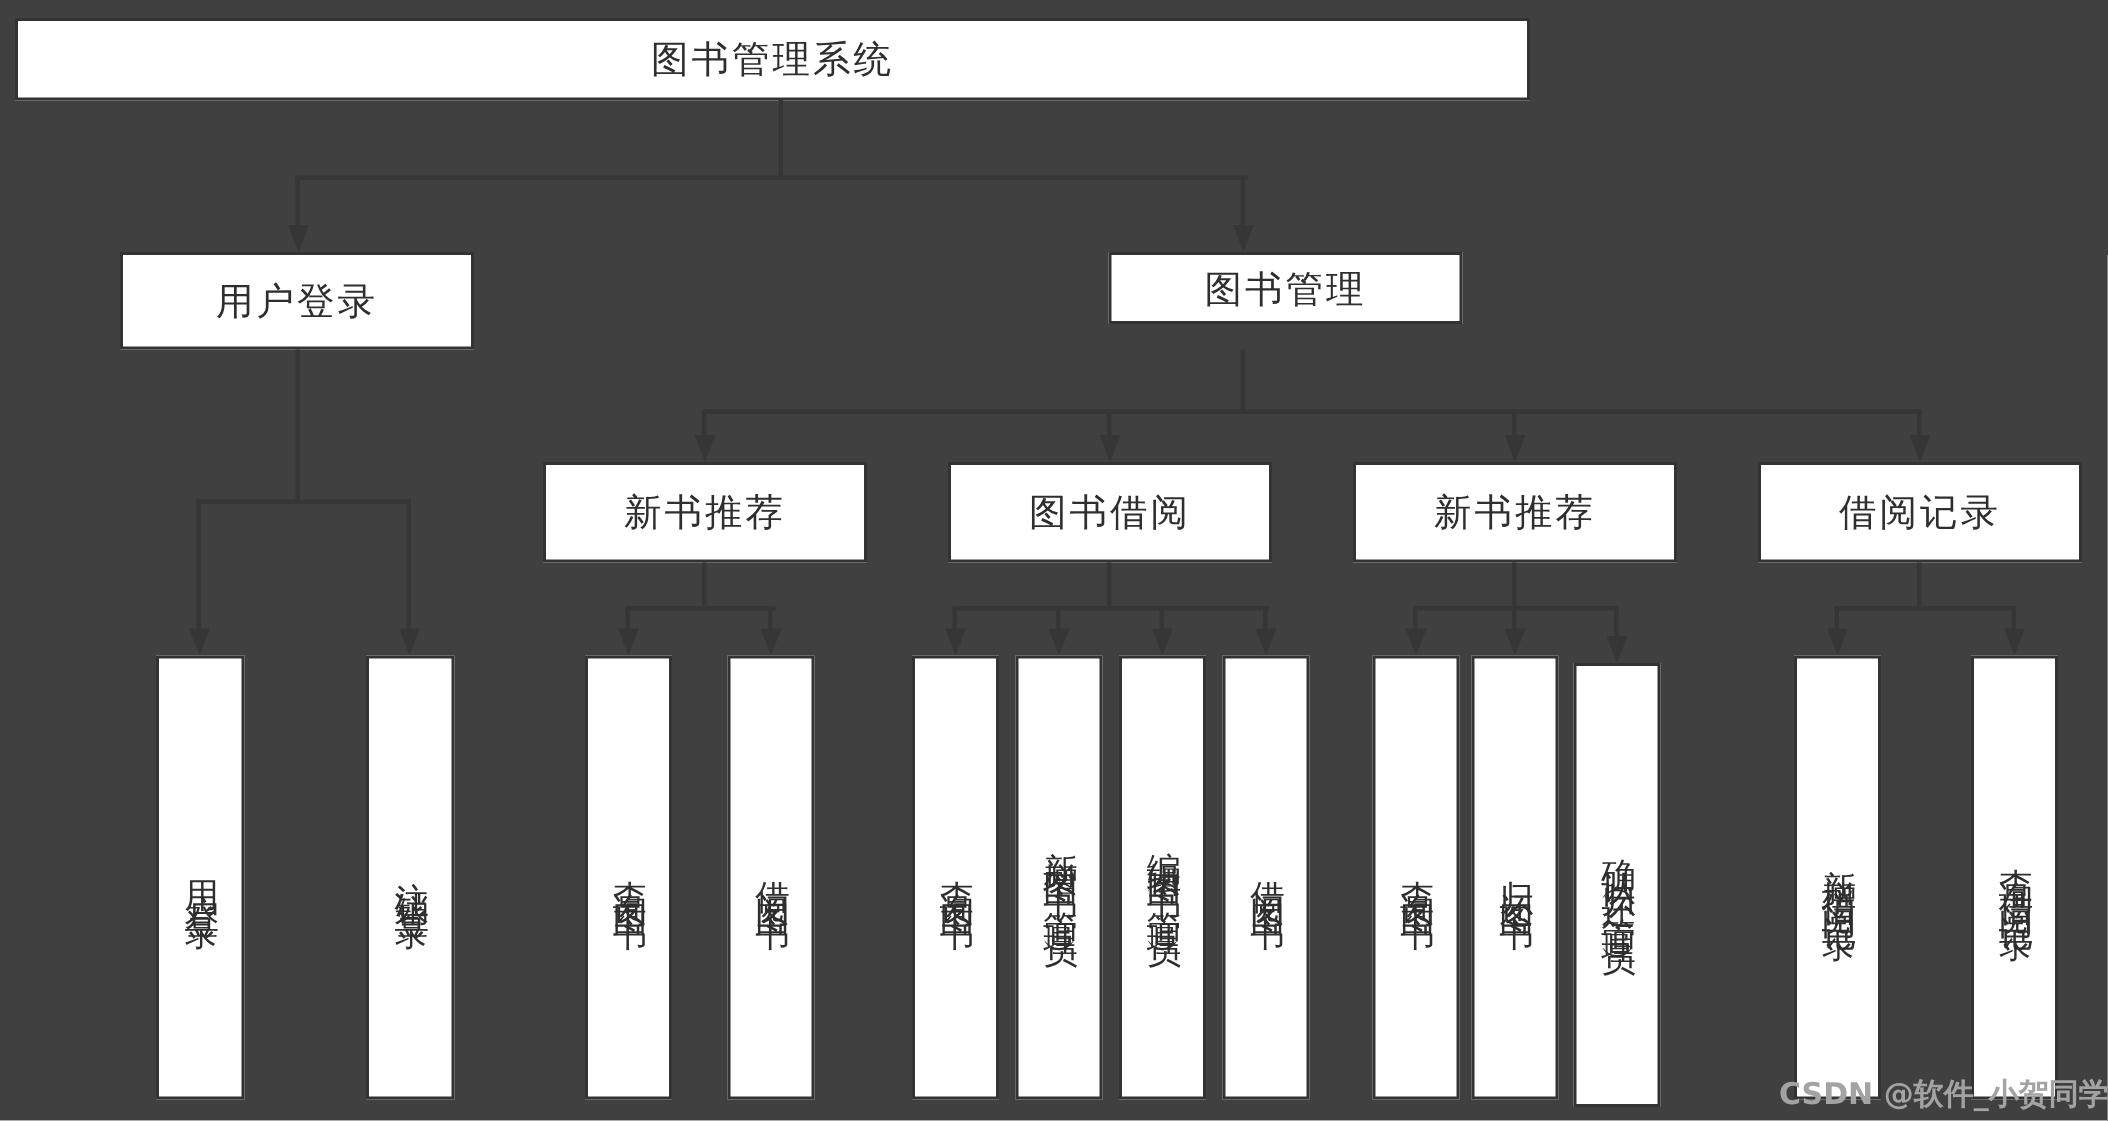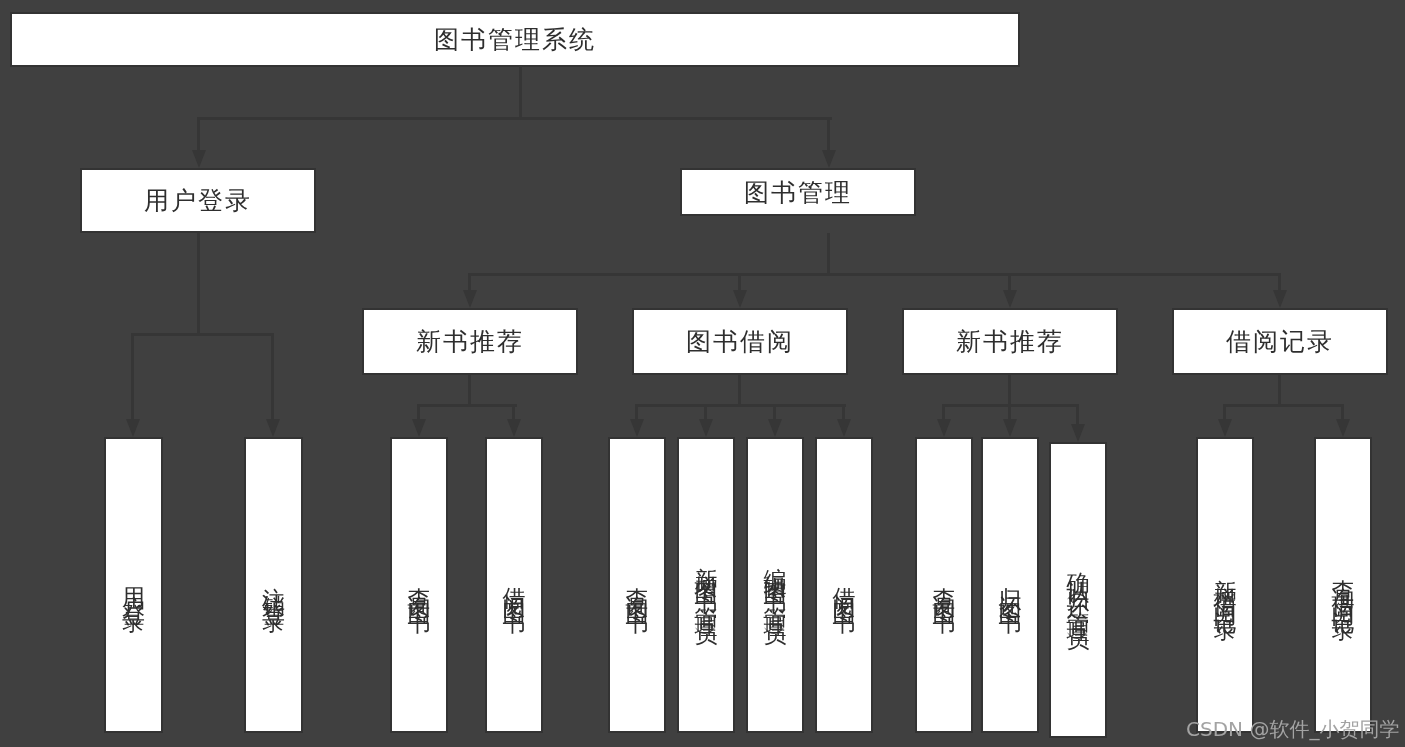--- a/index.html
+++ b/index.html
@@ -19,21 +19,21 @@
   .vline,.hline{position:absolute;background:#363636;}
   .vline{width:3px;}
   .hline{height:3px;}
   .arrow{
     position:absolute;width:0;height:0;
     border-left:7px solid transparent;border-right:7px solid transparent;
     border-top:18px solid #363636;
   }
   .watermark{
     position:absolute;left:1186px;top:716px;font-size:20px;color:#a3a3a3;
-    white-space:nowrap;z-index:5;
+    white-space:nowrap;z-index:5;font-weight:bold;
   }
 </style>
 </head>
 <body>
 
 <div id="stage">
 
   <div class="box hbox" style="left:10px;top:12px;width:1010px;height:55px">
     <span class="lbl">图书管理系统</span>
   </div>
@@ -41,21 +41,21 @@
   <i class="vline" style="left:519px;top:66px;height:53px"></i>
   <i class="hline" style="left:197px;top:117px;width:635px"></i>
   <i class="vline" style="left:197px;top:117px;height:34px"></i>
   <i class="arrow" style="left:191.5px;top:150px"></i>
   <i class="vline" style="left:827px;top:117px;height:34px"></i>
   <i class="arrow" style="left:821.5px;top:150px"></i>
 
   <div class="box hbox" style="left:80px;top:168px;width:236px;height:65px">
     <span class="lbl">用户登录</span>
   </div>
-  <div class="box hbox" style="left:680px;top:168px;width:236px;height:48px">
+  <div class="box hbox" style="left:739px;top:168px;width:236px;height:48px">
     <span class="lbl">图书管理</span>
   </div>
 
   <i class="vline" style="left:197px;top:233px;height:102px"></i>
   <i class="hline" style="left:131px;top:333px;width:143px"></i>
   <i class="vline" style="left:131px;top:333px;height:87px"></i>
   <i class="arrow" style="left:125.5px;top:419px"></i>
   <i class="vline" style="left:271px;top:333px;height:87px"></i>
   <i class="arrow" style="left:265.5px;top:419px"></i>
 

